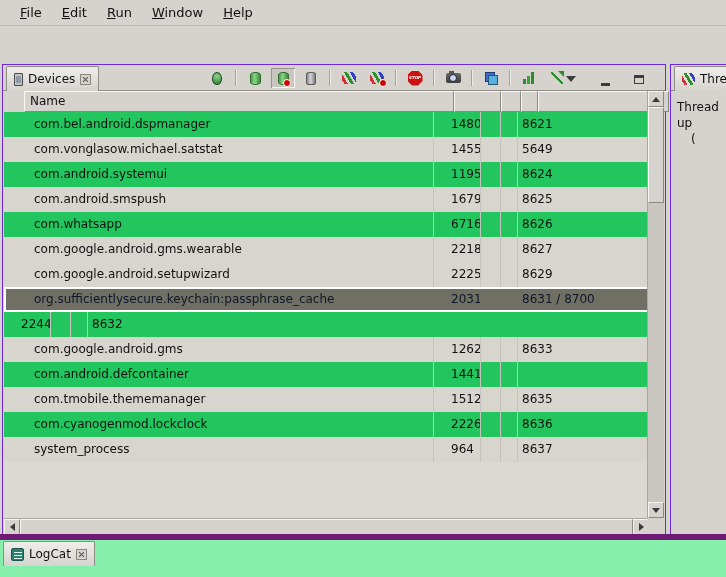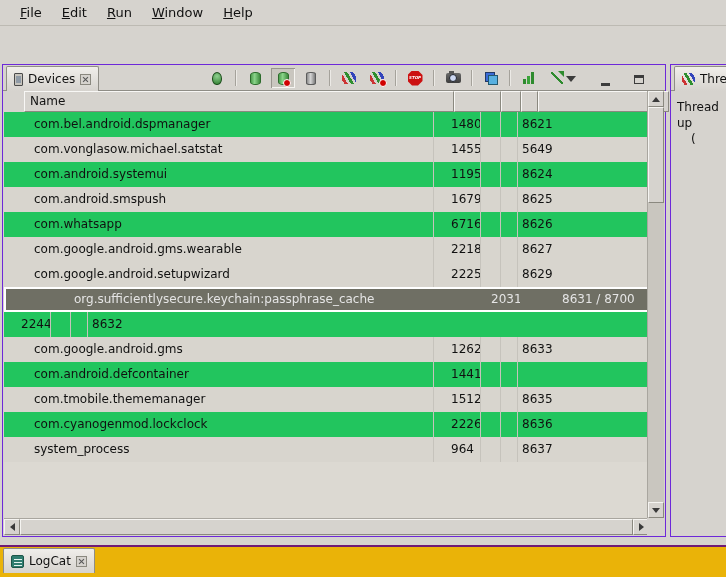--- a/index.html
+++ b/index.html
@@ -88,21 +88,21 @@
   .hdr { position:absolute; top:0; left:0; width:645px; height:21px; display:flex;margin-left:20px; }
   .hcell { border:1px solid #8a887f; border-top-color:#f8f7f5; border-left-color:#f8f7f5;
            background:#d6d3ce; padding-left:5px; line-height:18px; font-size:12px;
            overflow:hidden; white-space:nowrap; }
   .hcell:nth-child(1){ width:430px; } .hcell:nth-child(2){ width:47px; }
   .hcell:nth-child(3){ width:20px; }  .hcell:nth-child(4){ width:17px; }
   .hcell:nth-child(5){ width:131px; }
   .rows { position:absolute; top:21px; left:0; width:645px; bottom:17px; overflow:hidden; background:#dcd9d2; }
   .row { display:flex; height:25px; line-height:25px; background:#22c55e; }
   .row.alt { background:#d8d5ce;justify-content:flex-end; }
-  .row.selected { background:#6f6f64; color:#e5e5e5; box-shadow:inset 0 0 0 2px #fff;padding-left:40px; }
+  .row.selected { background:#6f6f64; color:#0f172a; box-shadow:inset 0 0 0 2px #fff; }
   .cell { overflow:hidden; white-space:nowrap; }
   .cell-name { width:430px; padding-left:30px; border-right:1px solid #c6c3bc; }
   .cell-pid  { width:47px;  padding-left:17px; border-right:1px solid #c6c3bc; }
   .cell-s1   { width:20px; border-right:1px solid #c6c3bc; }
   .cell-s2   { width:17px; border-right:1px solid #c6c3bc; }
   .cell-port { flex:1; padding-left:4px; }
   .row.selected .cell { border-right-color:transparent; }
   
   .vscroll { position:absolute; top:0; right:0; width:17px; bottom:17px;
              background:#c9c6bf; border-left:1px solid #a9a69f; }
@@ -117,22 +117,22 @@
   .btn-left{ left:0; top:0; } .btn-right{ right:0; top:0; }
   .v-thumb { position:absolute; left:0; top:16px; width:16px; height:96px; }
   .h-thumb { position:absolute; left:16px; right:16px; top:0; height:16px; }
   .arr-up    { width:0; height:0; border-left:4px solid transparent; border-right:4px solid transparent; border-bottom:5px solid #3a3a3a; }
   .arr-down  { width:0; height:0; border-left:4px solid transparent; border-right:4px solid transparent; border-top:5px solid #3a3a3a; }
   .arr-left  { width:0; height:0; border-top:4px solid transparent; border-bottom:4px solid transparent; border-right:5px solid #3a3a3a; }
   .arr-right { width:0; height:0; border-top:4px solid transparent; border-bottom:4px solid transparent; border-left:5px solid #3a3a3a; }
   
   .threads-msg { padding:8px 0 0 6px; font-size:12px; line-height:16px; }
   .threads-msg .msg-line:nth-child(2) { margin-left:14px; }
-  .bottom-bar { position:absolute; left:0; right:0; bottom:0; height:32px;
-                background:#eab308; border-top:2px solid #701a75; }
+  .bottom-bar { position:absolute; left:0; right:0; bottom:0; height:43px;
+                background:#86efac; border-top:6px solid #701a75; }
   .bottom-bar .tab { top:1px; }
 </style>
 </head>
 <body>
 
 <div class="menubar">
     <span class="menu-item">File</span>
     <span class="menu-item">Edit</span>
     <span class="menu-item">Run</span>
     <span class="menu-item">Window</span>

